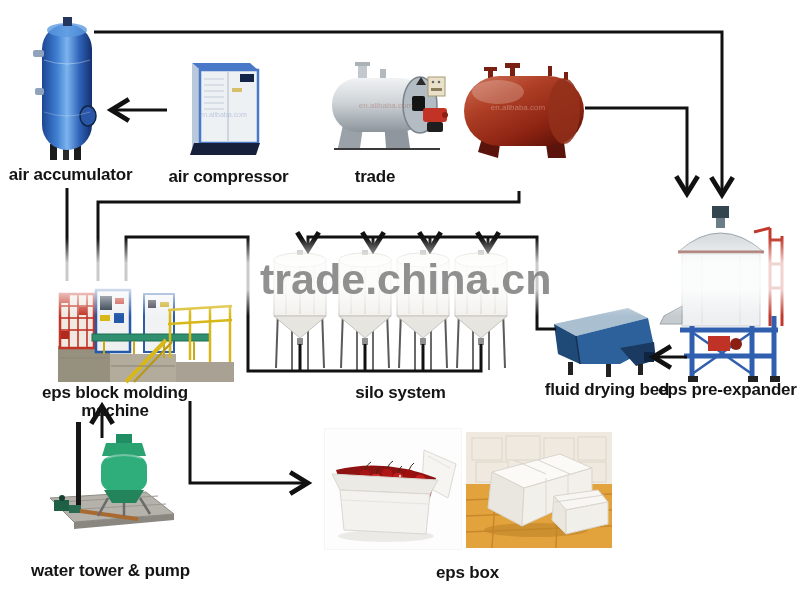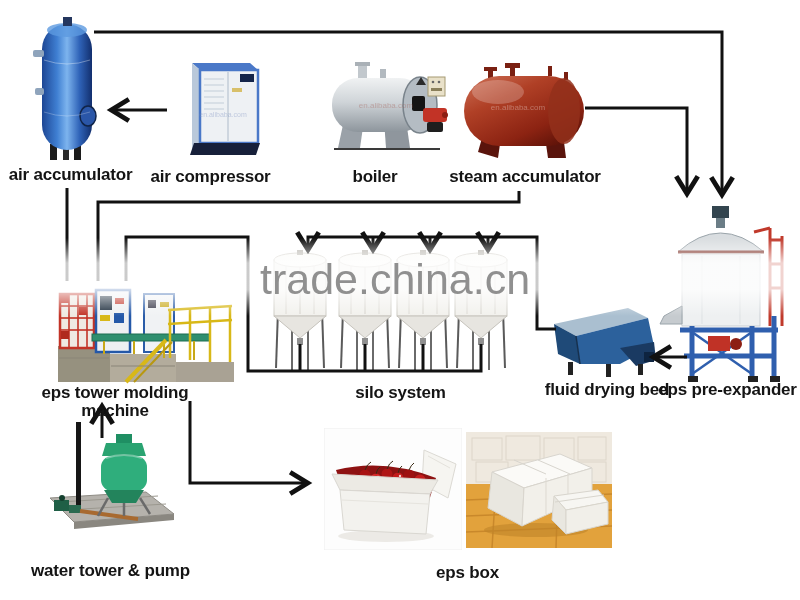--- a/index.html
+++ b/index.html
@@ -7,21 +7,21 @@
          font-family:"Liberation Sans",sans-serif;margin:0 auto;}
   .equip{position:absolute;}
   .equip svg{display:block;width:100%;height:100%;}
   .lbl{position:absolute;font-weight:bold;font-size:17px;line-height:1.05;color:#141414;
        text-align:center;letter-spacing:-0.2px;}
   #lines{position:absolute;left:0;top:0;z-index:4;pointer-events:none;}
   .wm-band{position:absolute;left:0;top:238px;width:800px;height:78px;z-index:5;pointer-events:none;
      background:linear-gradient(to bottom,rgba(255,255,255,0) 0%,rgba(255,255,255,.78) 32%,
                 rgba(255,255,255,.78) 66%,rgba(255,255,255,0) 100%);}
   .wm-text{position:absolute;left:260px;top:255px;z-index:6;pointer-events:none;
-     font-size:43px;font-weight:400;color:rgba(125,125,125,.85);letter-spacing:0px;
+     font-size:43px;font-weight:700;color:rgba(125,125,125,.85);letter-spacing:0px;
      font-family:"Liberation Sans",sans-serif;}
   .lbl,.equip{z-index:3;}
   .lbl{z-index:7;}
 </style>
 </head>
 <body>
 
 <div class="stage">
 
   <figure class="equip" style="left:30px;top:16px;width:72px;height:150px;margin:0">
@@ -420,23 +420,22 @@
       <path d="M687,357 H656" marker-end="url(#arr)"></path>
       <path d="M102,438 V409" marker-end="url(#arr)"></path>
       <path d="M190,401 V483 H305" marker-end="url(#arr)"></path>
     </g>
   </svg>
 
   <div class="wm-band"></div>
   <div class="wm-text">trade.china.cn</div>
 
   <div class="lbl" style="left:-2px;top:166px;width:145px">air accumulator</div>
-  <div class="lbl" style="left:138px;top:168px;width:145px">air compressor</div>
-  <div class="lbl" style="left:330px;top:168px;width:90px">boiler</div>
-  <div class="lbl" style="left:440px;top:168px;width:170px">steam accumulator</div>
-  <div class="lbl" style="left:10px;top:384px;width:210px">eps tower molding machine</div>
+  <div class="lbl" style="left:156px;top:168px;width:145px">air compressor</div>
+  <div class="lbl" style="left:330px;top:168px;width:90px">trade</div>
+  <div class="lbl" style="left:10px;top:384px;width:210px">eps block molding machine</div>
   <div class="lbl" style="left:533px;top:381px;width:148px">fluid drying bed</div>
   <div class="lbl" style="left:338px;top:384px;width:125px">silo system</div>
   <div class="lbl" style="left:650px;top:381px;width:155px">eps pre-expander</div>
   <div class="lbl" style="left:405px;top:564px;width:125px">eps box</div>
   <div class="lbl" style="left:28px;top:562px;width:165px">water tower &amp; pump</div>
 
 </div>
 
 </body></html>

